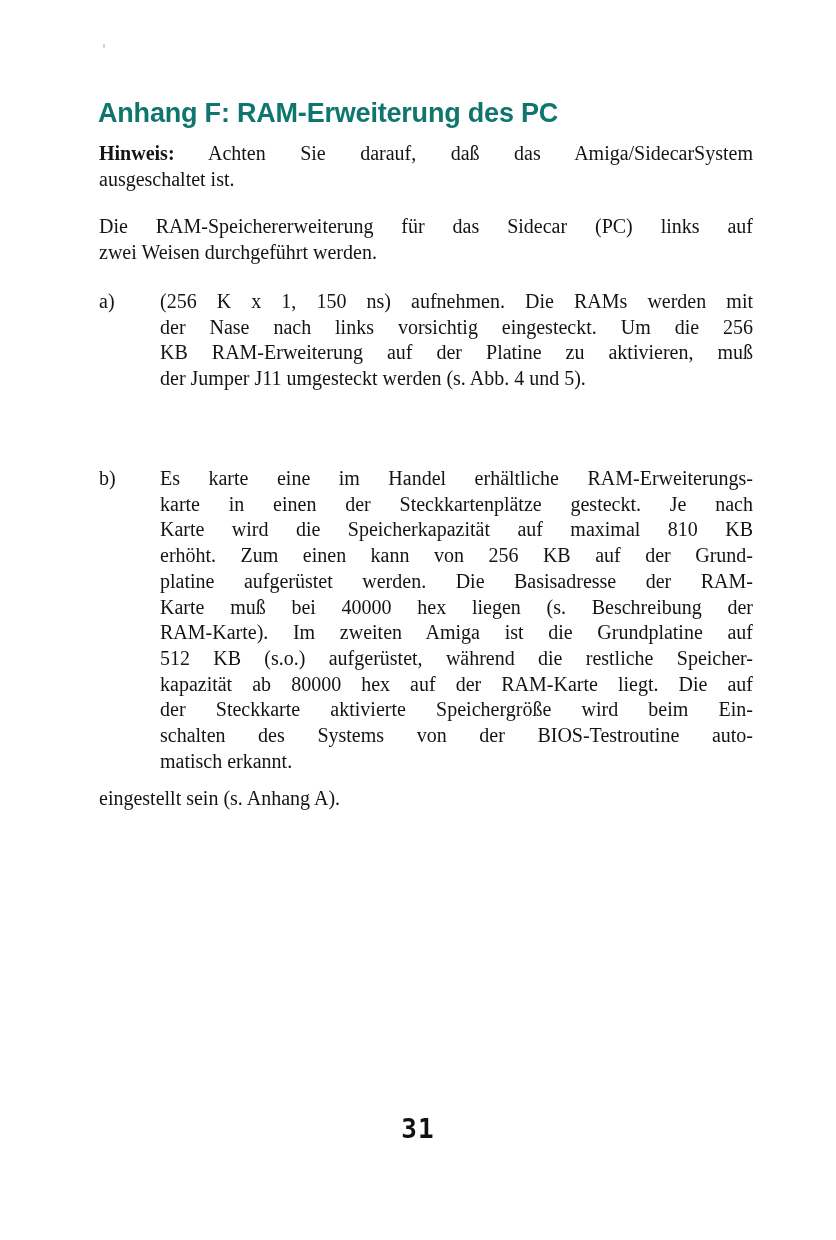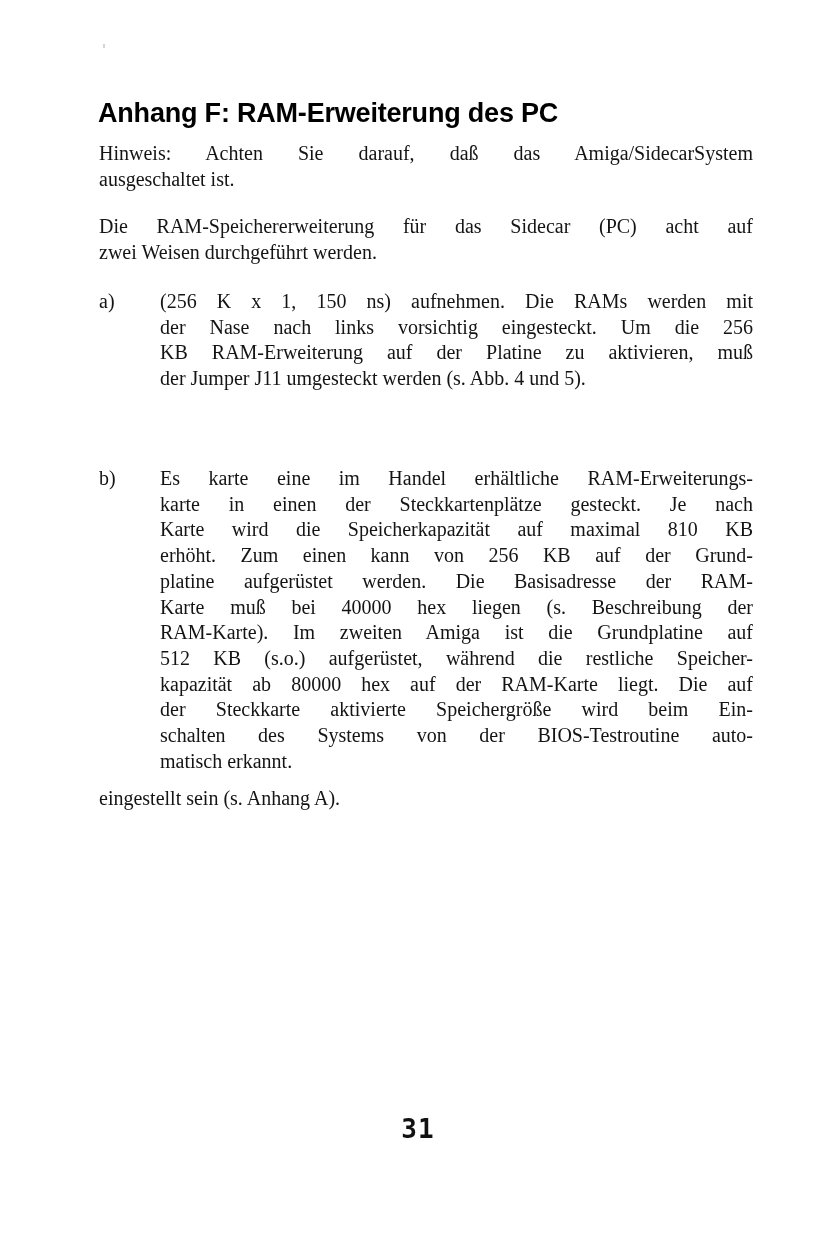--- a/index.html
+++ b/index.html
@@ -19,21 +19,21 @@
   }
   .doc-title {
     position: absolute;
     left: 98px;
     top: 80px;
     width: 660px;
     font-family: "Liberation Sans", sans-serif;
     font-weight: 700;
     font-size: 27px;
     letter-spacing: -0.2px;
-    color: #000000;
+    color: #0f766e;
     white-space: nowrap;
   }
   .block {
     position: absolute;
     left: 99px;
     width: 654px;
     line-height: 25.7px;
   }
   .note-block   { top: 141px; }
   .intro-block  { top: 214px; }
@@ -42,21 +42,21 @@
   .outro-block  { top: 786px; }
   .line {
     text-align: justify;
     text-align-last: justify;
     min-height: 25.7px;
   }
   .line.last {
     text-align-last: left;
   }
   .bold-label {
-    font-weight: 400;
+    font-weight: 700;
   }
   .list-item {
     display: flex;
     align-items: flex-start;
   }
   .list-marker {
     width: 61px;
     flex: 0 0 61px;
   }
   .list-text {
@@ -97,21 +97,21 @@
 
   <div class="block note-block">
     <div class="line">
       <span class="bold-label">Hinweis:</span>
       <span>Achten Sie darauf, daß das Amiga/SidecarSystem</span>
     </div>
     <div class="line last">ausgeschaltet ist.</div>
   </div>
 
   <div class="block intro-block">
-      <div class="line">Die RAM-Speichererweiterung für das Sidecar (PC) acht auf</div>
+      <div class="line">Die RAM-Speichererweiterung für das Sidecar (PC) links auf</div>
       <div class="line last">zwei Weisen durchgeführt werden.</div>
     </div>
 
   <div class="block item-a-block list-item">
     <div class="list-marker">a)</div>
     <div class="list-text">
         <div class="line">(256 K x 1, 150 ns) aufnehmen. Die RAMs werden mit</div>
         <div class="line">der Nase nach links vorsichtig eingesteckt. Um die 256</div>
         <div class="line">KB RAM-Erweiterung auf der Platine zu aktivieren, muß</div>
         <div class="line last">der Jumper J11 umgesteckt werden (s. Abb. 4 und 5).</div>

